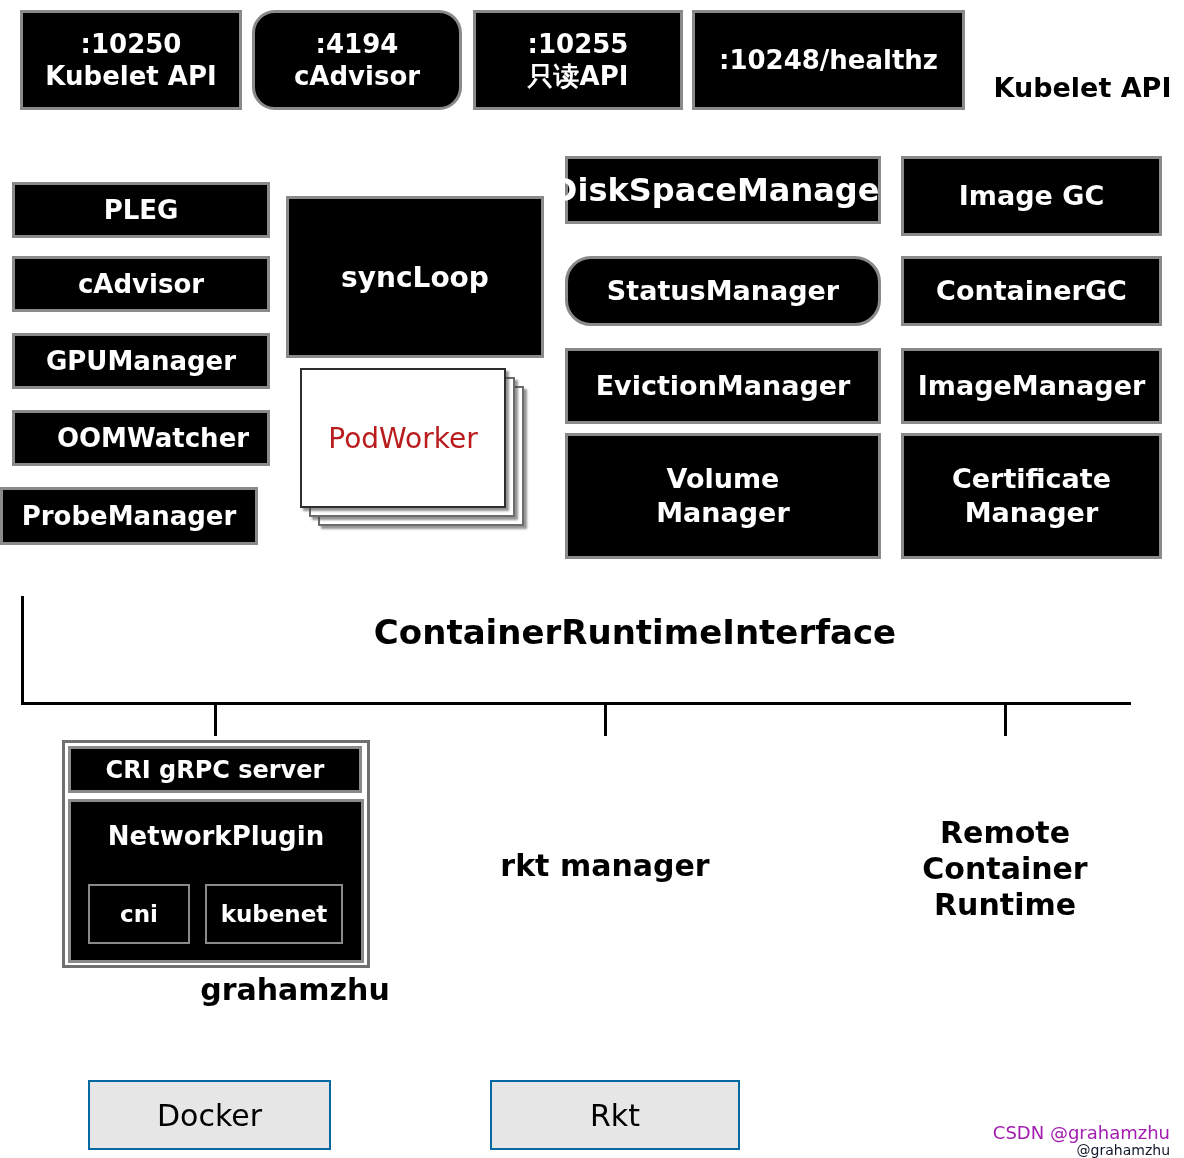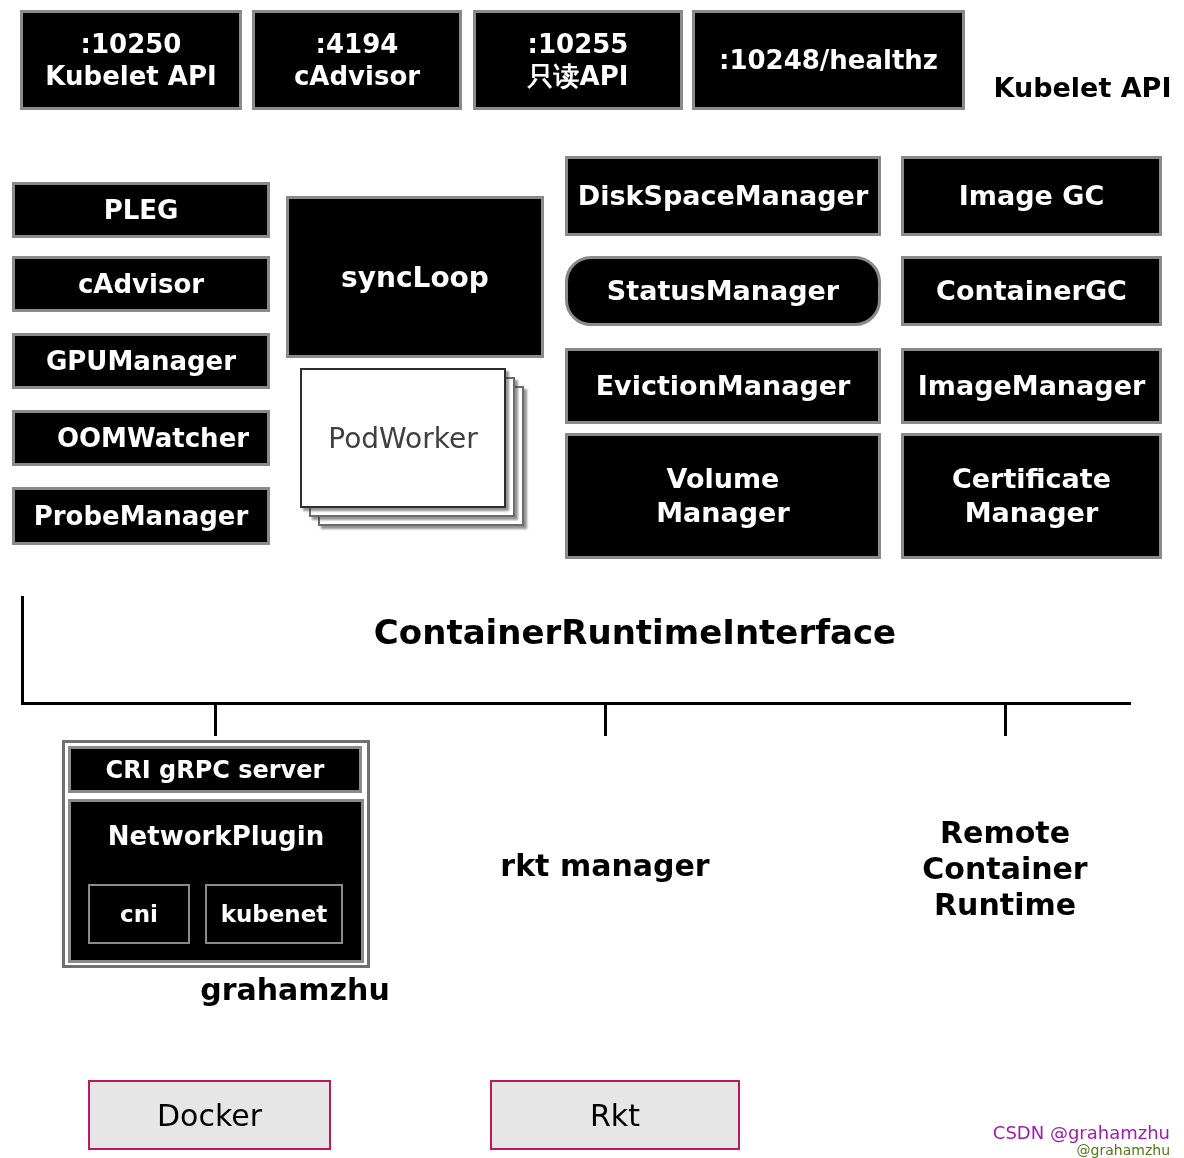--- a/index.html
+++ b/index.html
@@ -12,60 +12,60 @@
     background:#000; color:#fff; border:3px solid #8a8a8a;
     display:flex; align-items:center; justify-content:center;
     text-align:center; font-weight:bold; white-space:pre-line; line-height:1.25;
   }
   .label {
     color:#000; font-weight:bold; text-align:center; white-space:pre-line; line-height:1.2;
   }
   .line { background:#000; }
   .pw-layer { background:#fff; border:2px solid #6b6b6b; box-shadow:3px 3px 2px rgba(60,60,60,.55); }
   .pw-main {
-    background:#fff; border:2px solid #2e2e2e; color:#404040;
+    background:#fff; border:2px solid #2e2e2e; color:#b91c1c;
     display:flex; align-items:center; justify-content:center;
     font-size:28px; box-shadow:3px 3px 2px rgba(60,60,60,.55);
   }
   .graybox {
-    background:#e6e6e6; border:2px solid #be185d; color:#000;
+    background:#e6e6e6; border:2px solid #0369a1; color:#000;
     display:flex; align-items:center; justify-content:center; font-size:30px;
   }
   .outerframe { background:#fff; border:3px solid #707070; }
   .wm { color:#a21caf; font-size:18px; text-align:right; }
-  .wm2 { color:#4d7c0f; font-size:14px; text-align:right; }
+  .wm2 { color:#0f172a; font-size:14px; text-align:right; }
 </style>
 </head>
 <body>
 
 <div id="stage">
 
   <div class="abs blackbox" style="left:20px; top:10px; width:222px; height:100px; font-size:26px;">:10250
 Kubelet API</div>
-  <div class="abs blackbox" style="left:252px; top:10px; width:210px; height:100px; font-size:26px;">:4194
+  <div class="abs blackbox" style="left:252px; top:10px; width:210px; height:100px; font-size:26px;border-radius:23px;">:4194
 cAdvisor</div>
   <div class="abs blackbox" style="left:473px; top:10px; width:210px; height:100px; font-size:26px;">:10255
 只读API</div>
   <div class="abs blackbox" style="left:692px; top:10px; width:273px; height:100px; font-size:26px;">:10248/healthz</div>
 
   <div class="abs label" style="left:985px; top:72px; width:195px; font-size:27px;">Kubelet API</div>
 
   <div class="abs blackbox" style="left:12px; top:182px; width:258px; height:56px; font-size:26px;">PLEG</div>
   <div class="abs blackbox" style="left:12px; top:256px; width:258px; height:56px; font-size:26px;">cAdvisor</div>
   <div class="abs blackbox" style="left:12px; top:333px; width:258px; height:56px; font-size:26px;">GPUManager</div>
   <div class="abs blackbox" style="left:12px; top:410px; width:258px; height:56px; font-size:26px;padding-left:24px;">OOMWatcher</div>
-  <div class="abs blackbox" style="left:12px; top:487px; width:258px; height:58px; font-size:26px;">ProbeManager</div>
+  <div class="abs blackbox" style="left:0; top:487px; width:258px; height:58px; font-size:26px;">ProbeManager</div>
 
   <div class="abs blackbox" style="left:286px; top:196px; width:258px; height:162px; font-size:28px;">syncLoop</div>
 
   <div class="abs pw-layer" style="left:318px; top:386px; width:206px; height:140px;"></div>
   <div class="abs pw-layer" style="left:309px; top:377px; width:206px; height:140px;"></div>
   <div class="abs pw-main" style="left:300px; top:368px; width:206px; height:140px;">PodWorker</div>
 
-  <div class="abs blackbox" style="left:565px; top:156px; width:316px; height:80px; font-size:27px;">DiskSpaceManager</div>
+  <div class="abs blackbox" style="left:565px; top:156px; width:316px; height:68px; font-size:32px;">DiskSpaceManager</div>
   <div class="abs blackbox" style="left:565px; top:256px; width:316px; height:70px; font-size:27px;border-radius:26px;">StatusManager</div>
   <div class="abs blackbox" style="left:565px; top:348px; width:316px; height:76px; font-size:27px;">EvictionManager</div>
   <div class="abs blackbox" style="left:565px; top:433px; width:316px; height:126px; font-size:27px;">Volume
 Manager</div>
 
   <div class="abs blackbox" style="left:901px; top:156px; width:261px; height:80px; font-size:27px;">Image GC</div>
   <div class="abs blackbox" style="left:901px; top:256px; width:261px; height:70px; font-size:27px;">ContainerGC</div>
   <div class="abs blackbox" style="left:901px; top:348px; width:261px; height:76px; font-size:27px;">ImageManager</div>
   <div class="abs blackbox" style="left:901px; top:433px; width:261px; height:126px; font-size:27px;">Certificate
 Manager</div>

